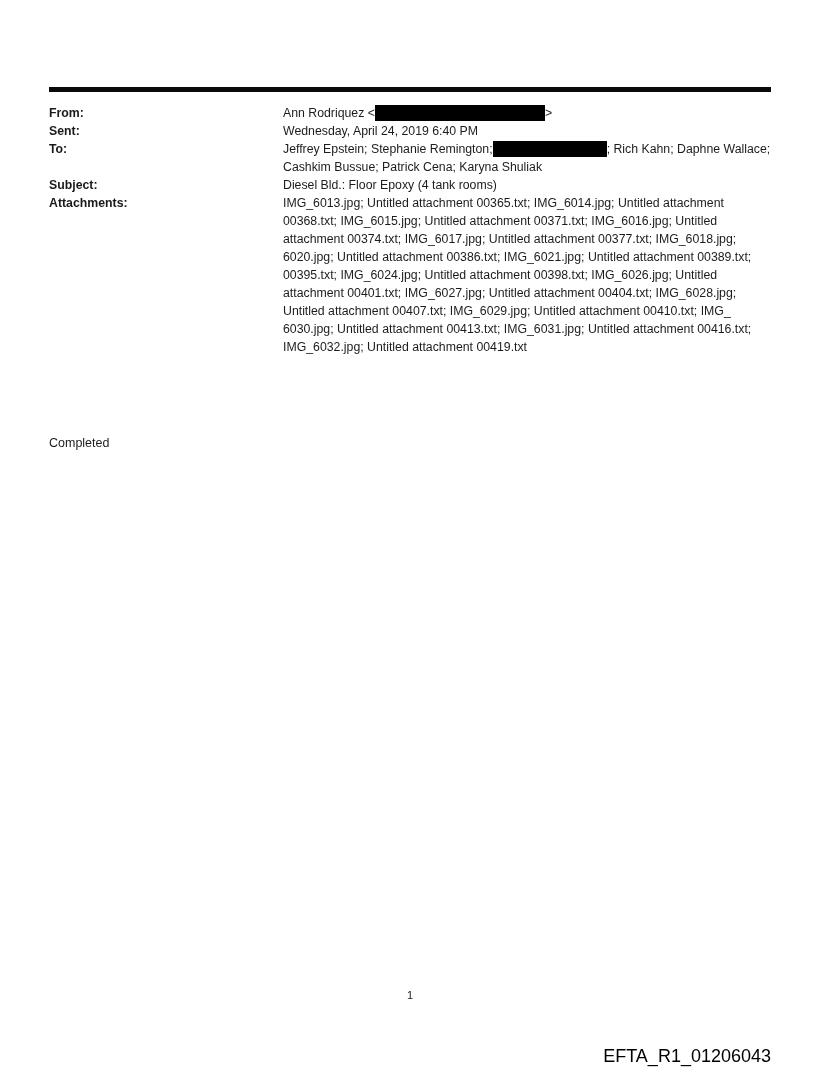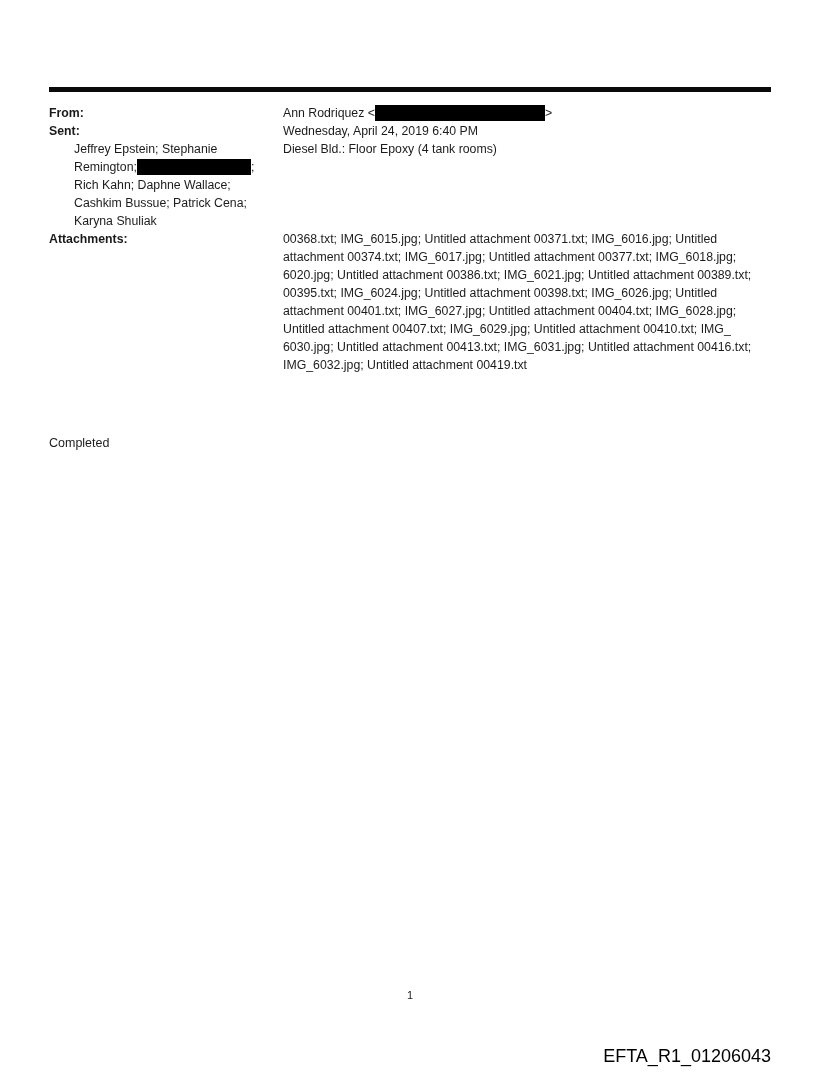--- a/index.html
+++ b/index.html
@@ -85,29 +85,32 @@
   <div class="header-grid">
 
     <div class="hlabel">From:</div>
     <div class="hvalue">
       <span>Ann Rodriquez &lt;</span><span class="redact redact-from"></span><span>&gt;</span>
     </div>
 
     <div class="hlabel">Sent:</div>
     <div class="hvalue">Wednesday, April 24, 2019 6:40 PM</div>
 
+    <div class="hlabel">To:</div>
     <div class="hvalue">
       <div><span>Jeffrey Epstein; Stephanie Remington;</span><span class="redact redact-to"></span><span>; Rich Kahn; Daphne Wallace;</span></div>
       <div>Cashkim Bussue; Patrick Cena; Karyna Shuliak</div>
     </div>
 
+    <div class="hlabel">Subject:</div>
     <div class="hvalue">Diesel Bld.: Floor Epoxy (4 tank rooms)</div>
 
     <div class="hlabel">Attachments:</div>
     <div class="hvalue">
+      <div class="attline">IMG_6013.jpg; Untitled attachment 00365.txt; IMG_6014.jpg; Untitled attachment</div>
       <div class="attline">00368.txt; IMG_6015.jpg; Untitled attachment 00371.txt; IMG_6016.jpg; Untitled</div>
       <div class="attline">attachment 00374.txt; IMG_6017.jpg; Untitled attachment 00377.txt; IMG_6018.jpg;</div>
       <div class="attline">6020.jpg; Untitled attachment 00386.txt; IMG_6021.jpg; Untitled attachment 00389.txt;</div>
       <div class="attline">00395.txt; IMG_6024.jpg; Untitled attachment 00398.txt; IMG_6026.jpg; Untitled</div>
       <div class="attline">attachment 00401.txt; IMG_6027.jpg; Untitled attachment 00404.txt; IMG_6028.jpg;</div>
       <div class="attline">Untitled attachment 00407.txt; IMG_6029.jpg; Untitled attachment 00410.txt; IMG_</div>
       <div class="attline">6030.jpg; Untitled attachment 00413.txt; IMG_6031.jpg; Untitled attachment 00416.txt;</div>
       <div class="attline">IMG_6032.jpg; Untitled attachment 00419.txt</div>
     </div>
 

